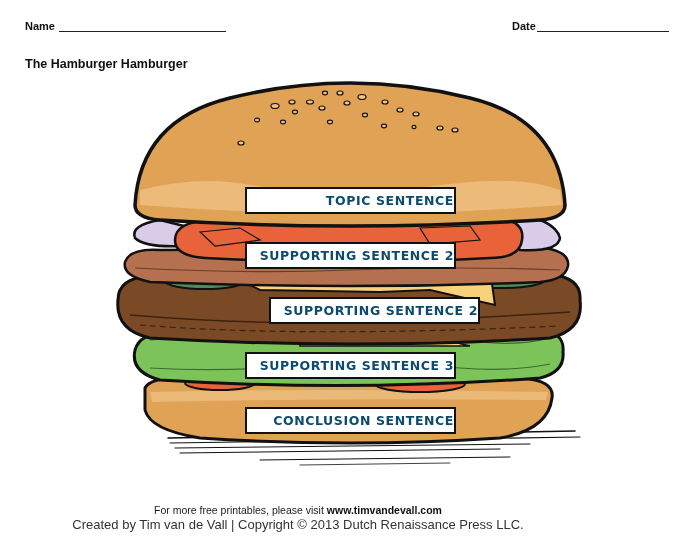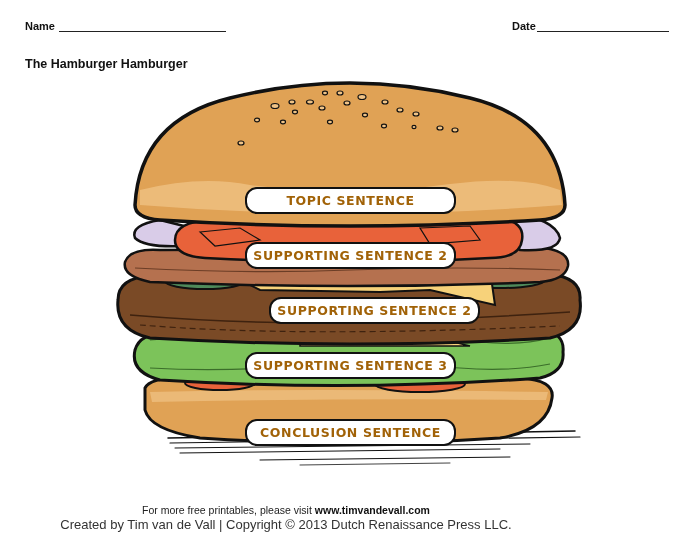--- a/index.html
+++ b/index.html
@@ -7,25 +7,25 @@
   .field { position: absolute; top: 20px; font-size: 11px; font-weight: bold; display: flex; align-items: flex-end; }
   .field .line { display: inline-block; border-bottom: 1px solid #222; height: 10px; margin-left: 4px; }
   #name-field { left: 25px; text-align: right; }
   #name-field .line { width: 167px; }
   #date-field { left: 512px; justify-content: space-between; }
   #date-field .line { width: 132px; margin-left: 1px; }
   .title { position: absolute; left: 25px; top: 57px; font-size: 12.5px; font-weight: bold; }
   .burger { position: absolute; left: 0; top: 0; width: 700px; height: 541px; }
   .label-box {
     position: absolute; left: 245px; width: 211px; height: 27px;
-    background: #fff; border: 2px solid #111; border-radius: 12px; box-sizing: border-box;
-    display: flex; align-items: center; justify-content: center;
-    font-family: "DejaVu Sans", sans-serif; font-size: 12.5px; font-weight: bold; letter-spacing: 0.6px; color: #a16207;
+    background: #fff; border: 2px solid #111; border-radius: 0; box-sizing: border-box;
+    display: flex; align-items: center; justify-content: flex-end;
+    font-family: "DejaVu Sans", sans-serif; font-size: 12.5px; font-weight: bold; letter-spacing: 0.6px; color: #0c4a6e;
   }
-  .footer { position: absolute; left: 0; width: 572px; text-align: center; }
+  .footer { position: absolute; left: 12px; width: 572px; text-align: center; }
   .footer-1 { top: 504px; font-size: 10.5px; color: #222; }
   .footer-1 b { font-weight: bold; color: #111; }
   .footer-2 { top: 517px; font-size: 13px; color: #333; }
 </style>
 </head>
 <body>
 
 <div class="field" id="name-field">
   <span>Name</span>
   <span class="line"></span>
@@ -109,20 +109,20 @@
 </div>
 <div class="label-box" style="top:242px;">
   <span>SUPPORTING SENTENCE 2</span>
 </div>
 <div class="label-box" style="top:297px;margin-left:24px;">
   <span>SUPPORTING SENTENCE 2</span>
 </div>
 <div class="label-box" style="top:352px;">
   <span>SUPPORTING SENTENCE 3</span>
 </div>
-<div class="label-box" style="top:407px;margin-top:12px;">
+<div class="label-box" style="top:407px;">
   <span>CONCLUSION SENTENCE</span>
 </div>
 
 <div class="footer footer-1">
   <span>For more free printables, please visit </span><b>www.timvandevall.com</b>
 </div>
 <div class="footer footer-2">Created by Tim van de Vall | Copyright © 2013 Dutch Renaissance Press LLC.</div>
 
 </body></html>

